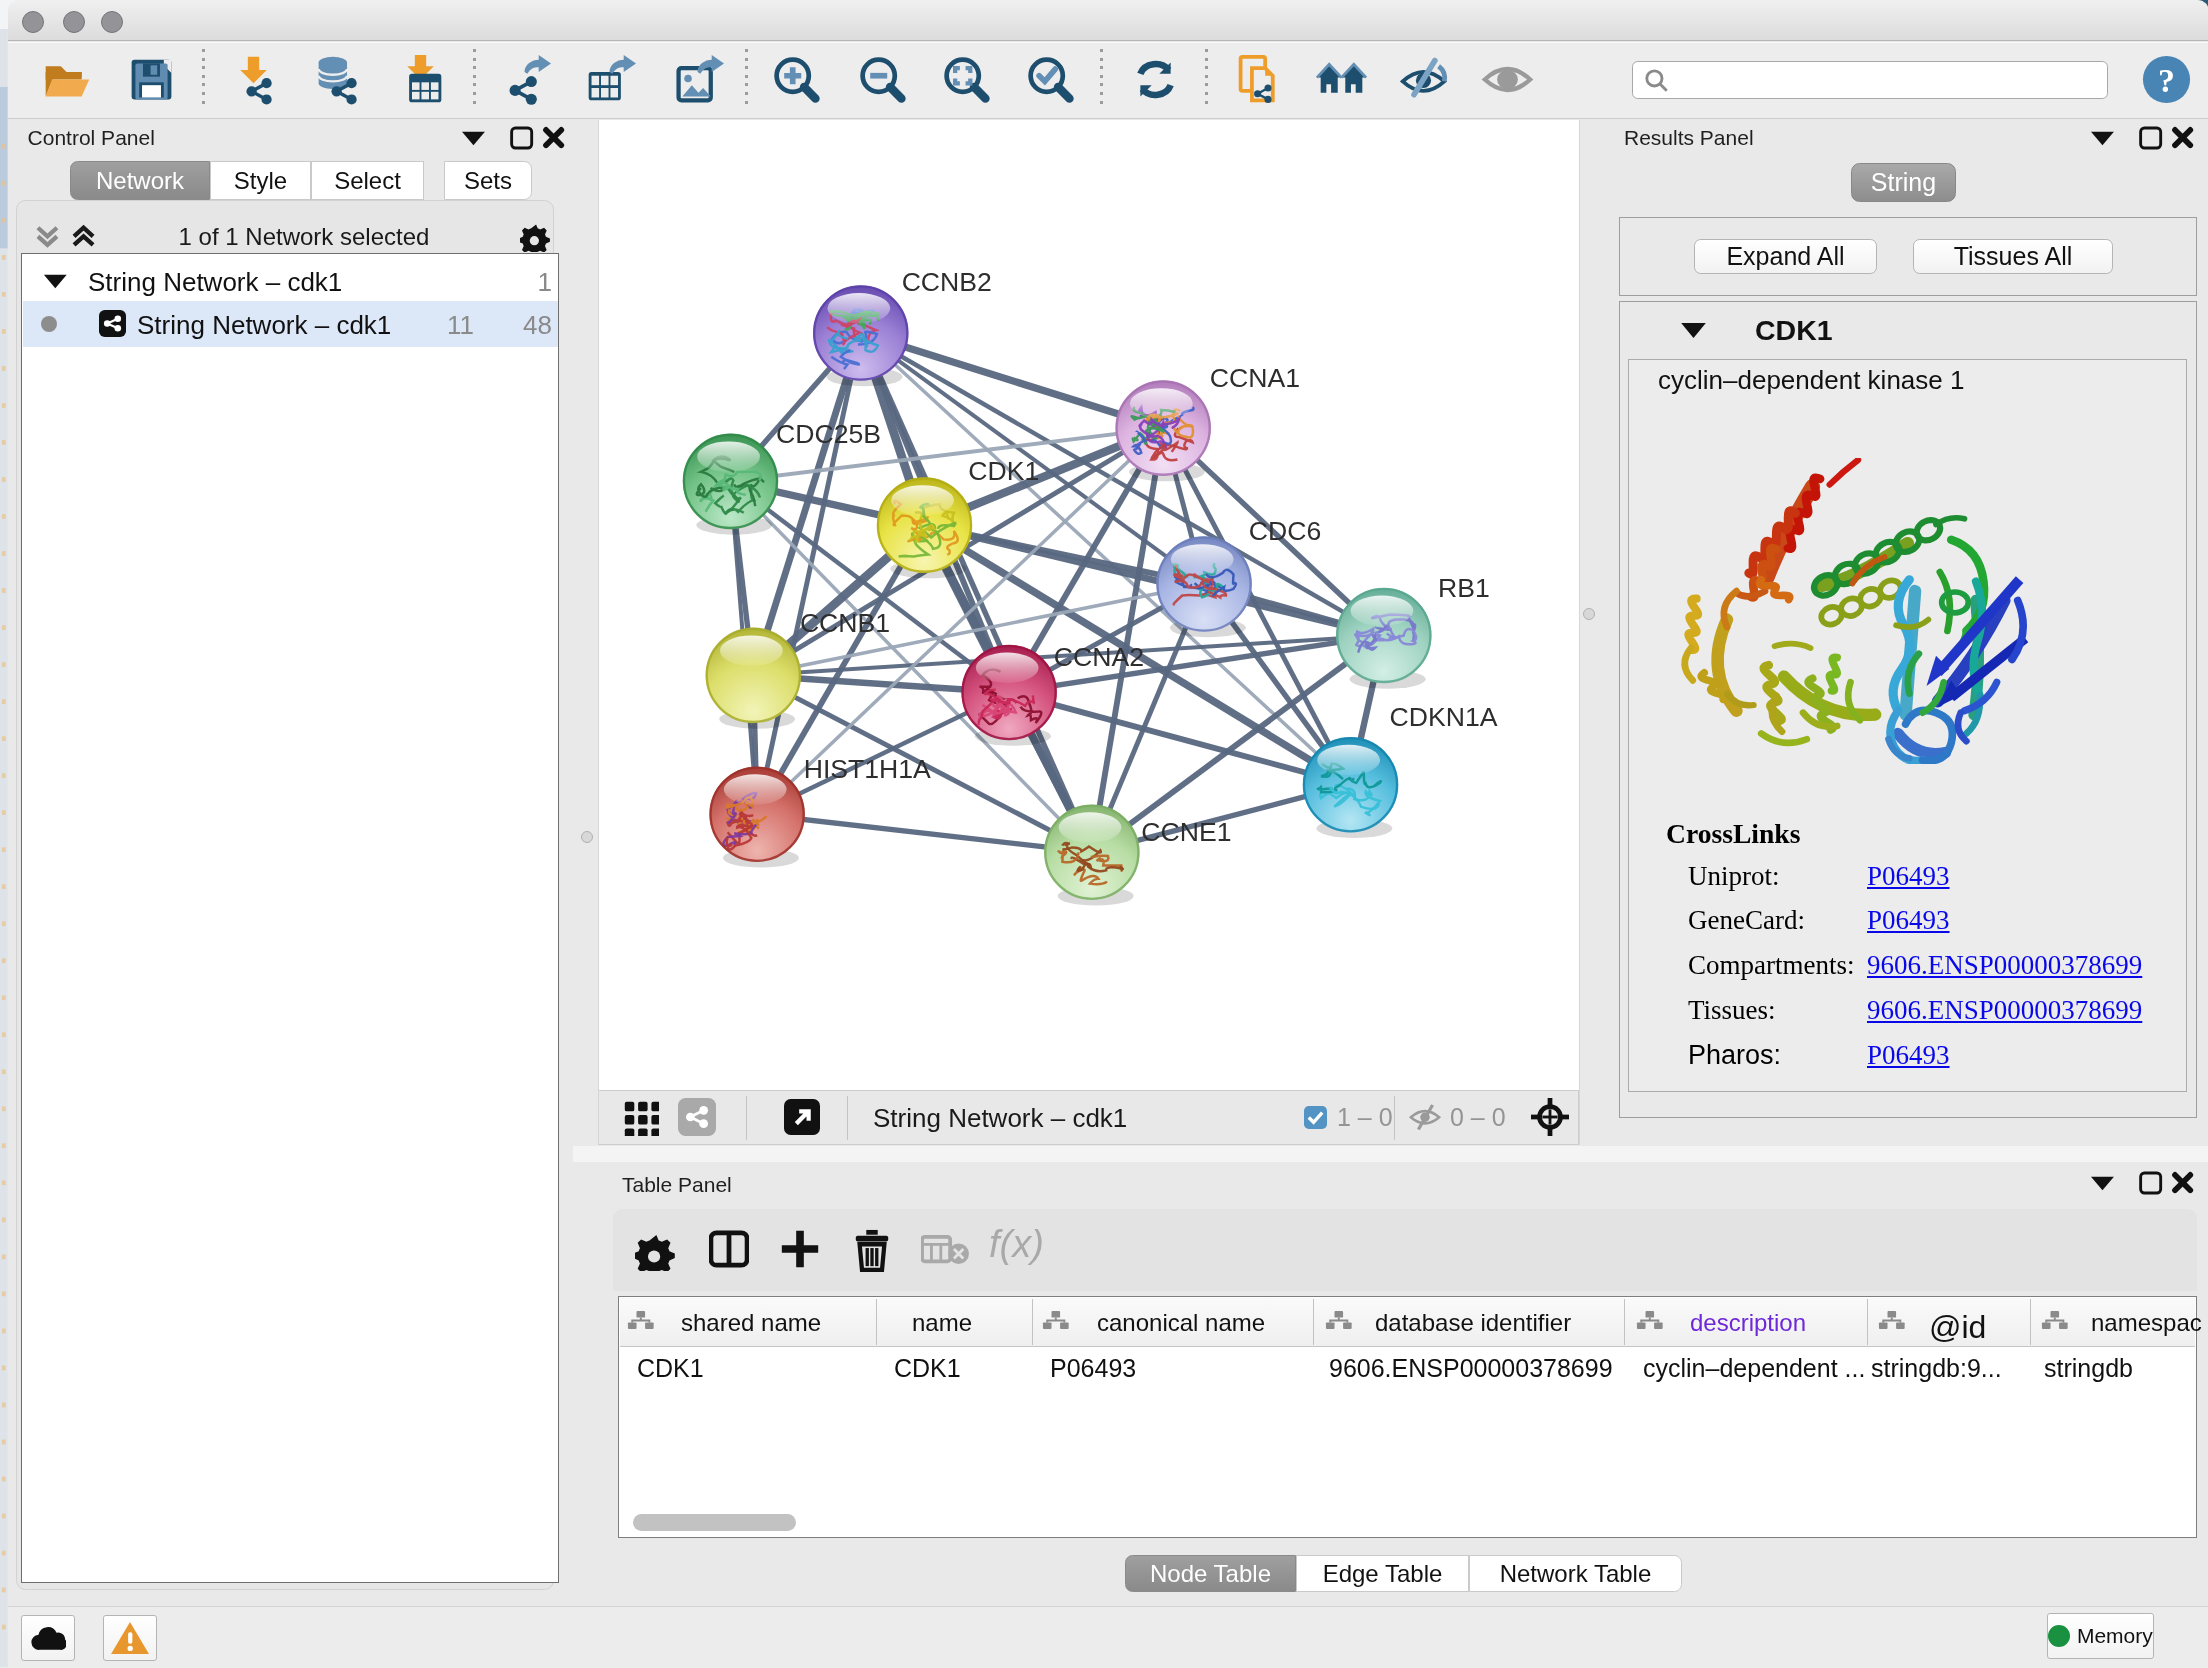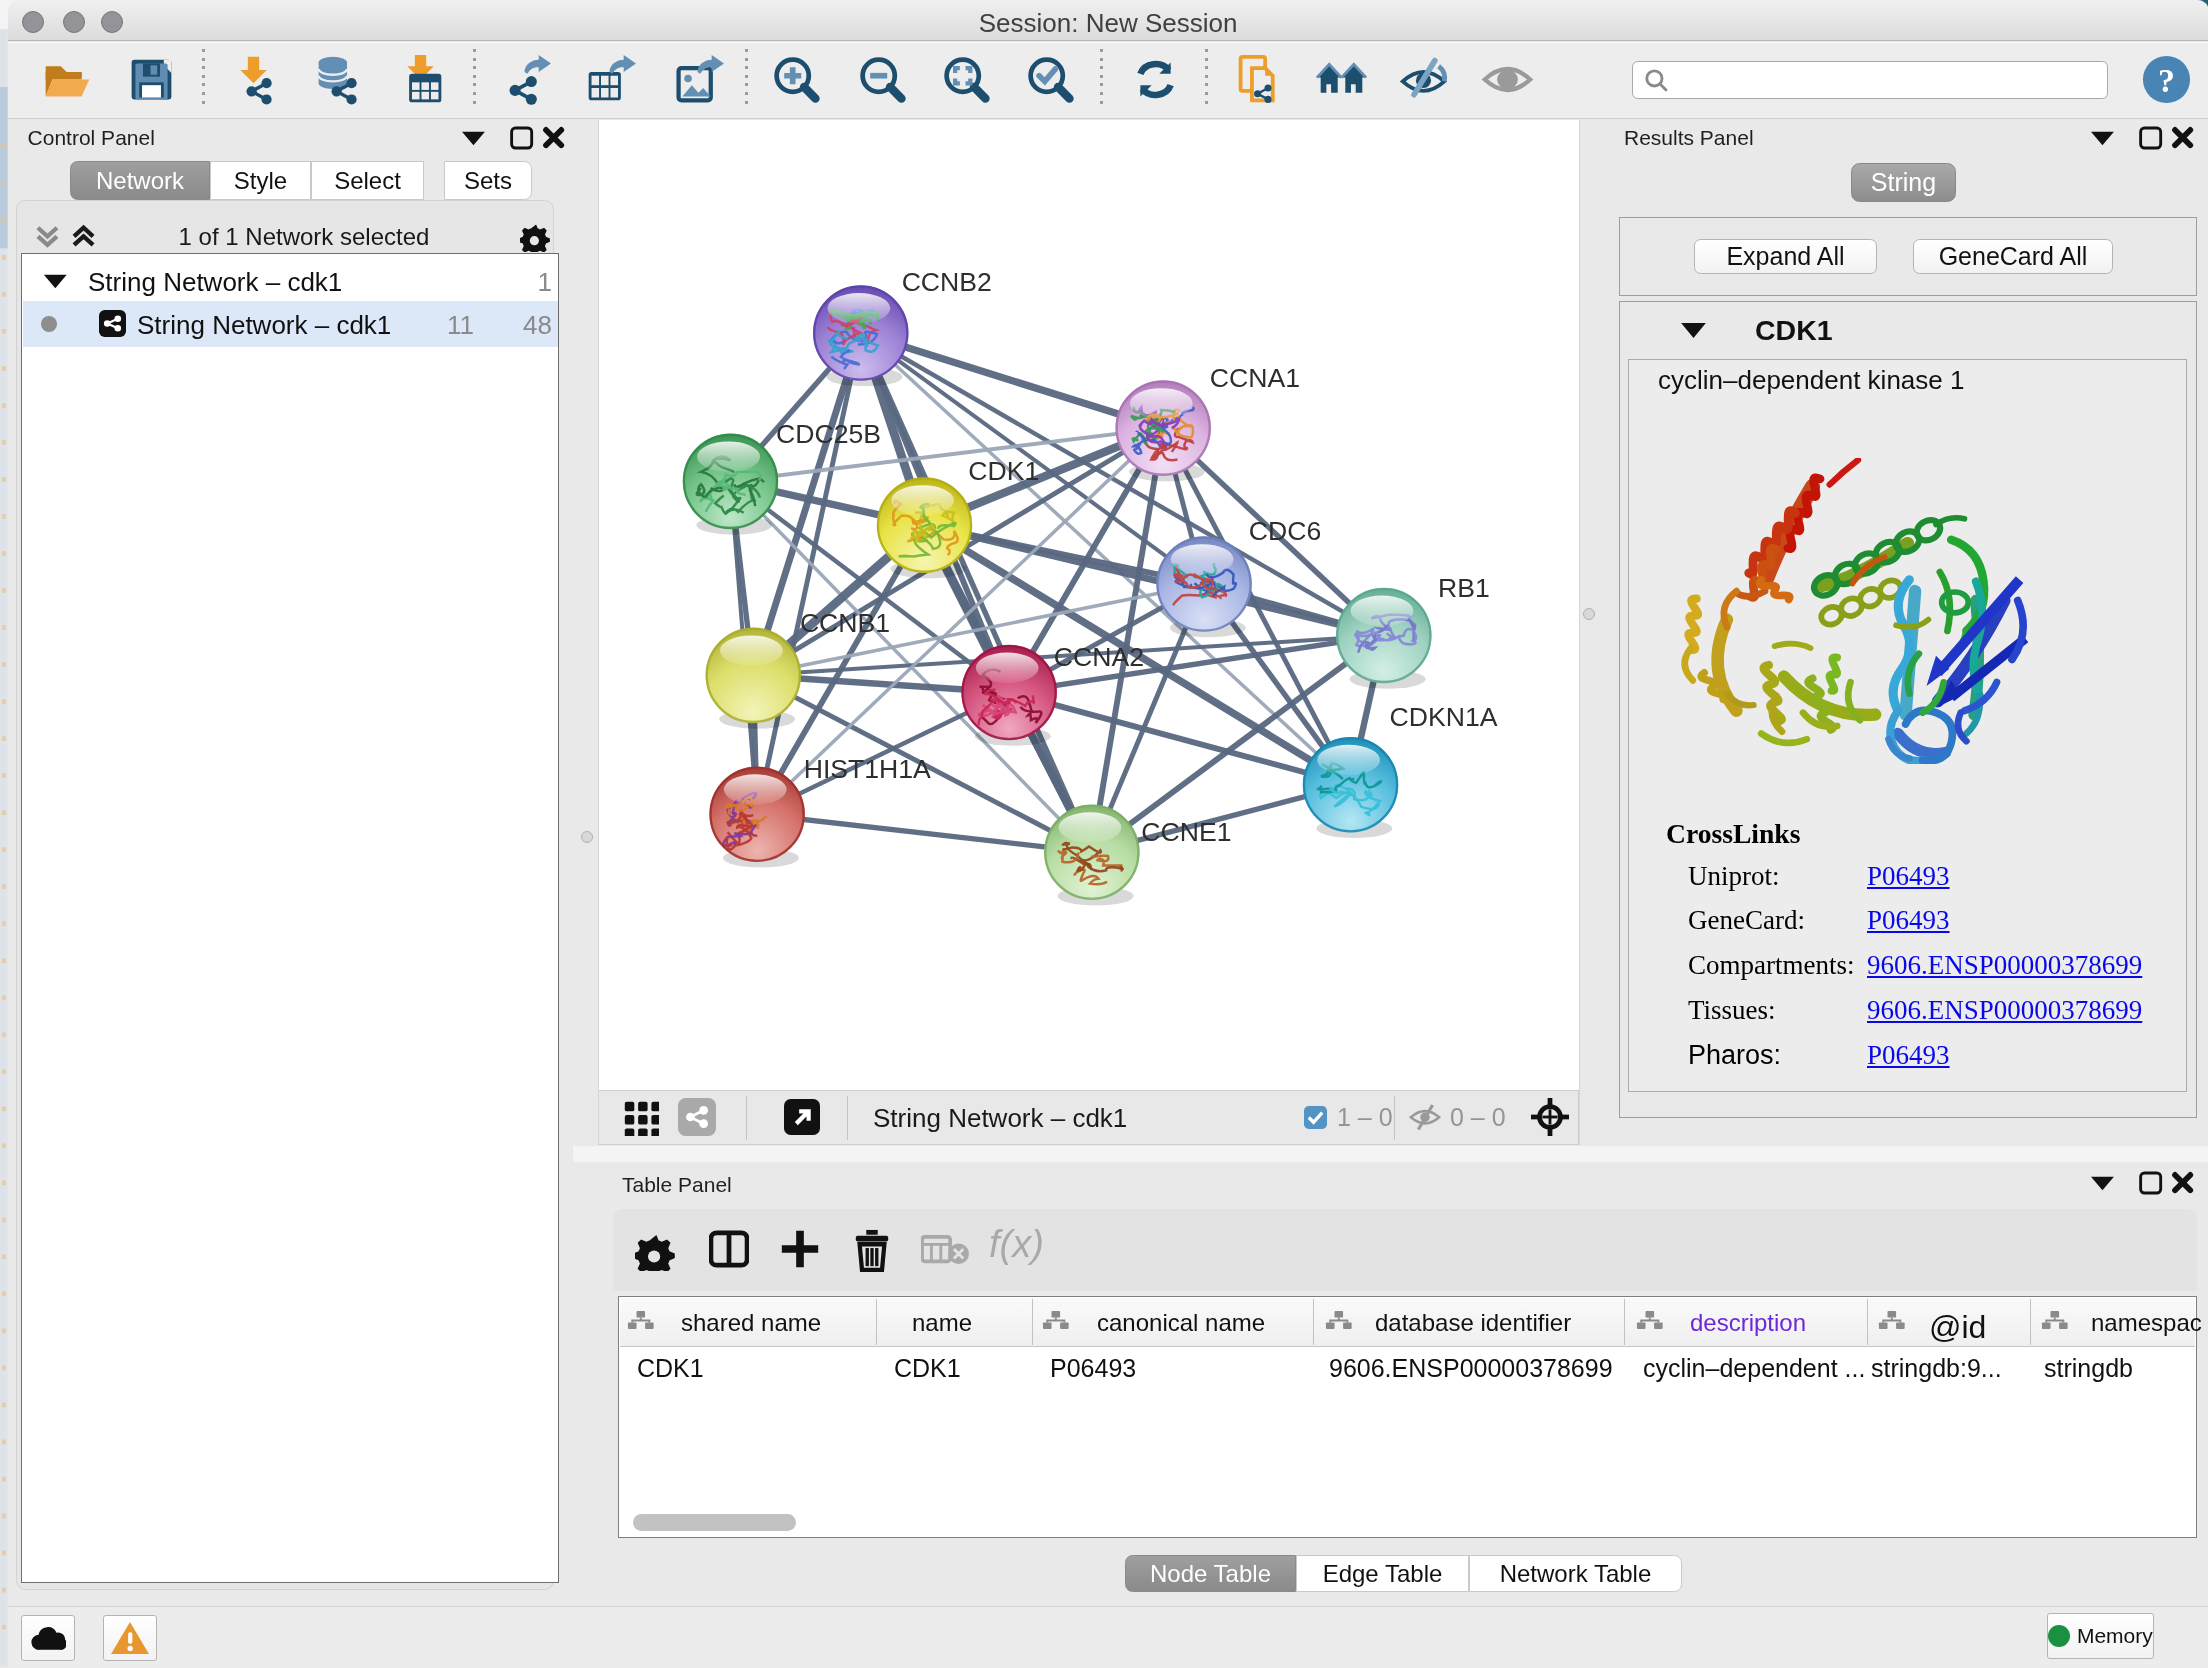--- a/index.html
+++ b/index.html
@@ -68,21 +68,20 @@
     <rect x="2" y="1632" width="4" height="5" fill="#e8c286" opacity="0.7"></rect>
     <rect x="2" y="1671" width="4" height="5" fill="#e8c286" opacity="0.7"></rect>
     <rect x="2" y="1710" width="4" height="5" fill="#e8c286" opacity="0.7"></rect>
   </svg>
 <div class="abs" style="left:0;top:0;width:38px;height:28.5px;background:#f3f4f5"></div>
 <div class="abs" style="left:2170px;top:0;width:38px;height:28.5px;background:#2b5a76"></div>
 <div class="abs titlebar">
     <div class="tl" style="left:14.3px"></div>
     <div class="tl" style="left:55px"></div>
     <div class="tl" style="left:93px"></div>
-    <div class="title">Session: New Session</div>
   </div>
 <div class="abs toolbar"></div>
 <div class="abs tsep" style="left:202px;top:49px"></div>
 <div class="abs tsep" style="left:473px;top:49px"></div>
 <div class="abs tsep" style="left:745px;top:49px"></div>
 <div class="abs tsep" style="left:1100px;top:49px"></div>
 <div class="abs tsep" style="left:1205px;top:49px"></div>
 <svg class="abs" style="left:40px;top:53px" width="53" height="53" viewBox="0 0 56 56">
     <path d="M6 14 h16 l6 6 h16 v8 H6 z" fill="#c07c1d"></path>
     <path d="M6 46 V20 h38 v6 h-30 z" fill="#c07c1d"></path>
@@ -610,21 +609,21 @@
   </svg>
 <div class="abs dock-title" style="left:1624px;top:126px">Results Panel</div>
 <svg class="abs" style="left:2091px;top:126px" width="105" height="25" viewBox="0 0 110 26">
     <path d="M0 6 L24 6 L12 20 z" fill="#111"></path>
     <rect x="52" y="2" width="21" height="21" rx="4" fill="none" stroke="#111" stroke-width="3"></rect>
     <path d="M88 4 L104 20 M104 4 L88 20" stroke="#111" stroke-width="6" stroke-linecap="round"></path>
   </svg>
 <div class="abs" style="left:1851px;top:163px;width:105px;height:39px;background:linear-gradient(#a9a9a9,#8d8d8d);border:1px solid #888;border-radius:8.6px;color:#fff;font-size:25px;text-align:center;line-height:37px">String</div>
 <div class="abs" style="left:1619px;top:217px;width:578px;height:79px;background:#e9e9e9;border:1px solid #9e9e9e"></div>
 <div class="abs btn" style="left:1694px;top:239px;width:183px;height:35px">Expand All</div>
-<div class="abs btn" style="left:1913px;top:239px;width:200px;height:35px">GeneCard All</div>
+<div class="abs btn" style="left:1913px;top:239px;width:200px;height:35px">Tissues All</div>
 <div class="abs" style="left:1619px;top:301px;width:578px;height:817px;background:#e9e9e9;border:1px solid #9e9e9e"></div>
 <svg class="abs" style="left:1680px;top:321px" width="27" height="19" viewBox="0 0 28 20">
     <path d="M1 2 L27 2 L14 18 z" fill="#111"></path>
   </svg>
 <div class="abs" style="left:1755px;top:314px;font-size:28.5px;font-weight:bold;color:#111">CDK1</div>
 <div class="abs" style="left:1628px;top:359px;width:559px;height:733px;background:#ececec;border:1px solid #ababab"></div>
 <div class="abs" style="left:1658px;top:365px;font-size:26px;color:#111">cyclin–dependent kinase 1</div>
 <div class="abs" style="left:1670px;top:458px;width:361px;height:306px"><svg width="361" height="306" viewBox="0 0 380 322">
       <path d="M150 30 q-30 50 -48 96" fill="none" stroke="#c84818" stroke-width="16" stroke-linecap="round" stroke-linejoin="round"></path>
       <path d="M250 90 q-60 40 -90 44" fill="none" stroke="#7aa020" stroke-width="14" stroke-linecap="round" stroke-linejoin="round"></path>

